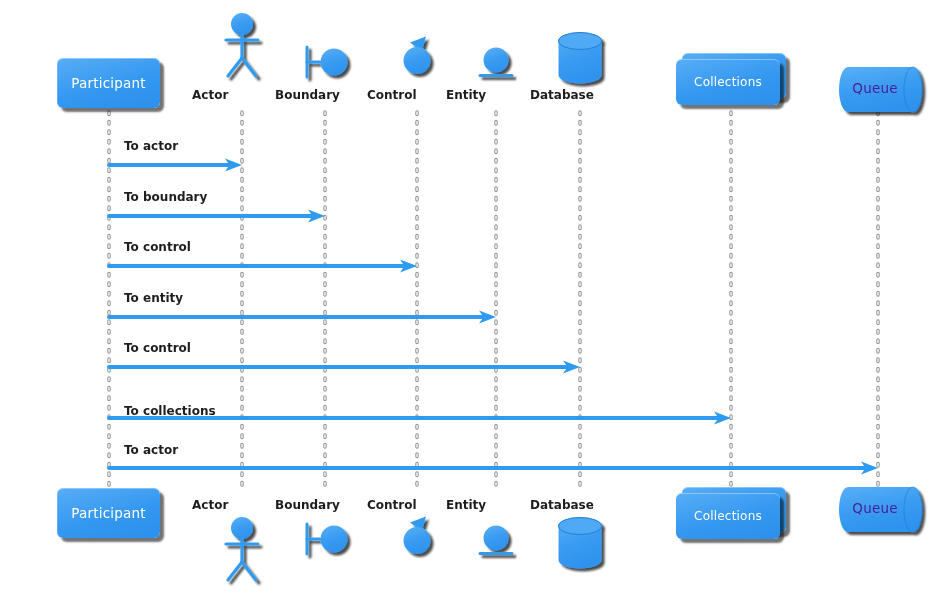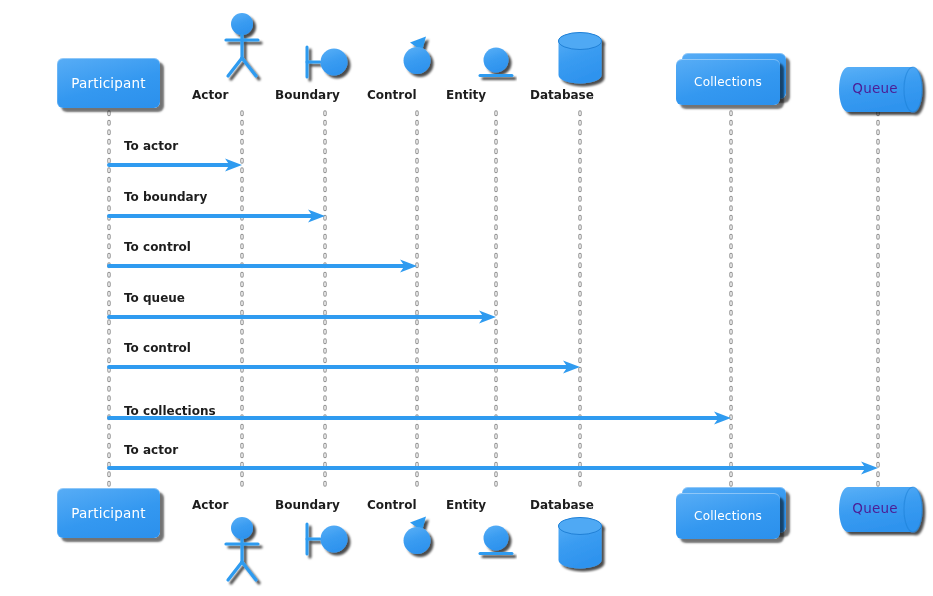--- a/index.html
+++ b/index.html
@@ -184,21 +184,21 @@
       <ellipse cx="78" cy="25.5" rx="9" ry="22.5" fill="none" stroke="#1E7FD6" stroke-opacity=".55" stroke-width="1.2"></ellipse>
     </g>
   </svg>
   <div class="queue-label" style="left:838px;top:64px;width:74px;height:48px">
     <span>Queue</span>
   </div>
 
   <div class="msg-label" style="left:124px;top:139px">To actor</div>
   <div class="msg-label" style="left:124px;top:190px">To boundary</div>
   <div class="msg-label" style="left:124px;top:240px">To control</div>
-  <div class="msg-label" style="left:124px;top:291px">To queue</div>
+  <div class="msg-label" style="left:124px;top:291px">To entity</div>
   <div class="msg-label" style="left:124px;top:341px">To control</div>
   <div class="msg-label" style="left:124px;top:404px">To collections</div>
   <div class="msg-label" style="left:124px;top:443px">To actor</div>
 
   <div class="blue-box" style="left:57px;top:488px;width:103px;height:50px">
     <span>Participant</span>
   </div>
 
   <div class="p-label" style="left:192px;top:498px">Actor</div>
   <svg class="icon" style="left:219px;top:514px" width="50" height="78" viewBox="0 0 50 78">

